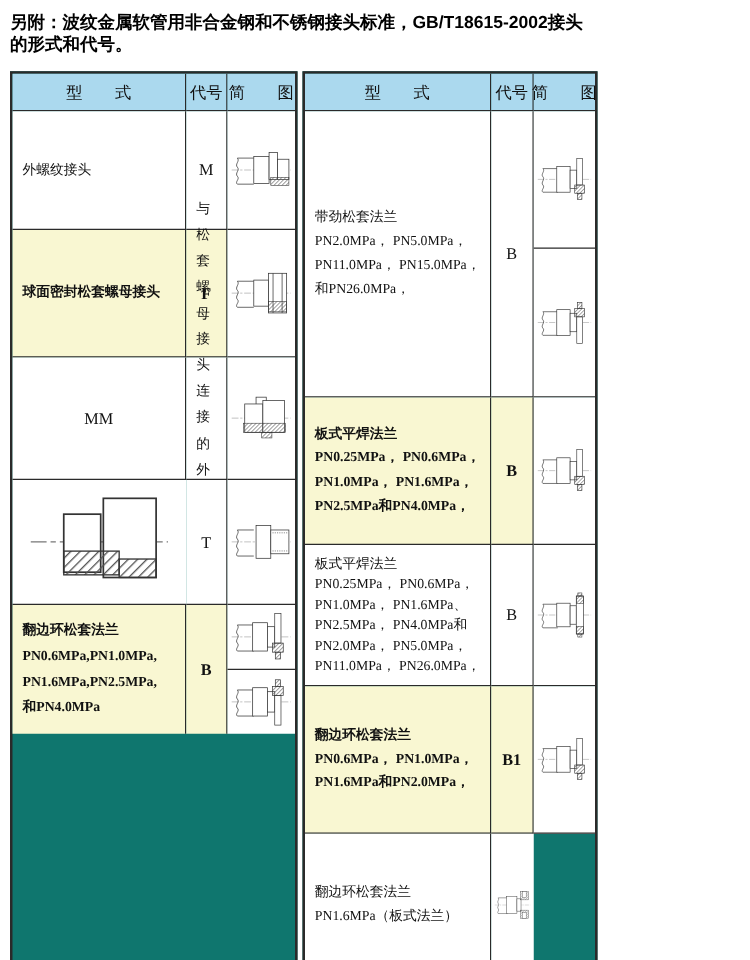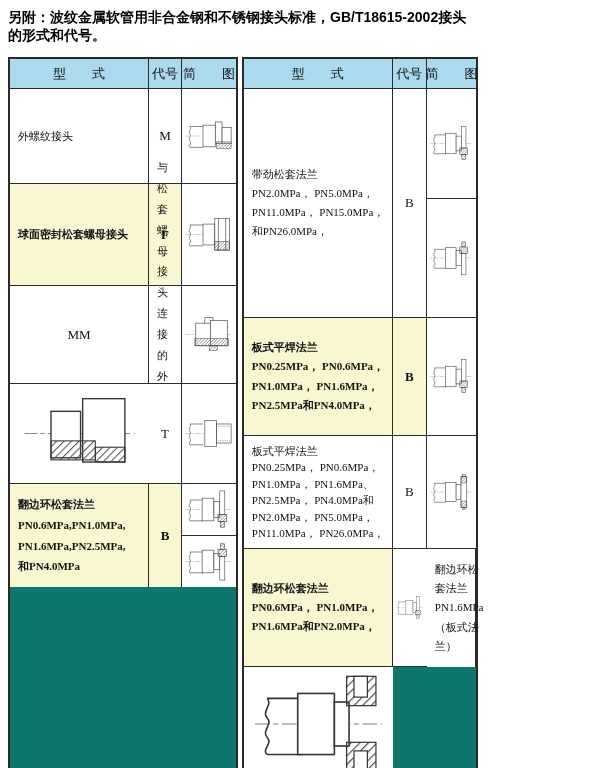--- a/index.html
+++ b/index.html
@@ -270,20 +270,23 @@
           <rect x="81" y="2" width="8" height="6" fill="url(#hat)" stroke="#333"></rect>
           <rect x="81" y="82" width="8" height="6" fill="url(#hat)" stroke="#333"></rect>
         </svg>
       </div>
 
       <div class="cell type" data-hl="true">
         <div class="type-text">翻边环松套法兰
 PN0.6MPa， PN1.0MPa，
 PN1.6MPa和PN2.0MPa，</div>
       </div>
+      <div class="cell code" data-hl="true">
+        <span>B1</span>
+      </div>
       <div class="cell diag lc">
         <svg viewBox="0 0 110 90">
           <use href="#cl"></use>
             <use href="#hose"></use>
             <use href="#fbody"></use>
             <use href="#flg-dn"></use>
         </svg>
       </div>
 
       <div class="cell type lr" data-hl="false">

